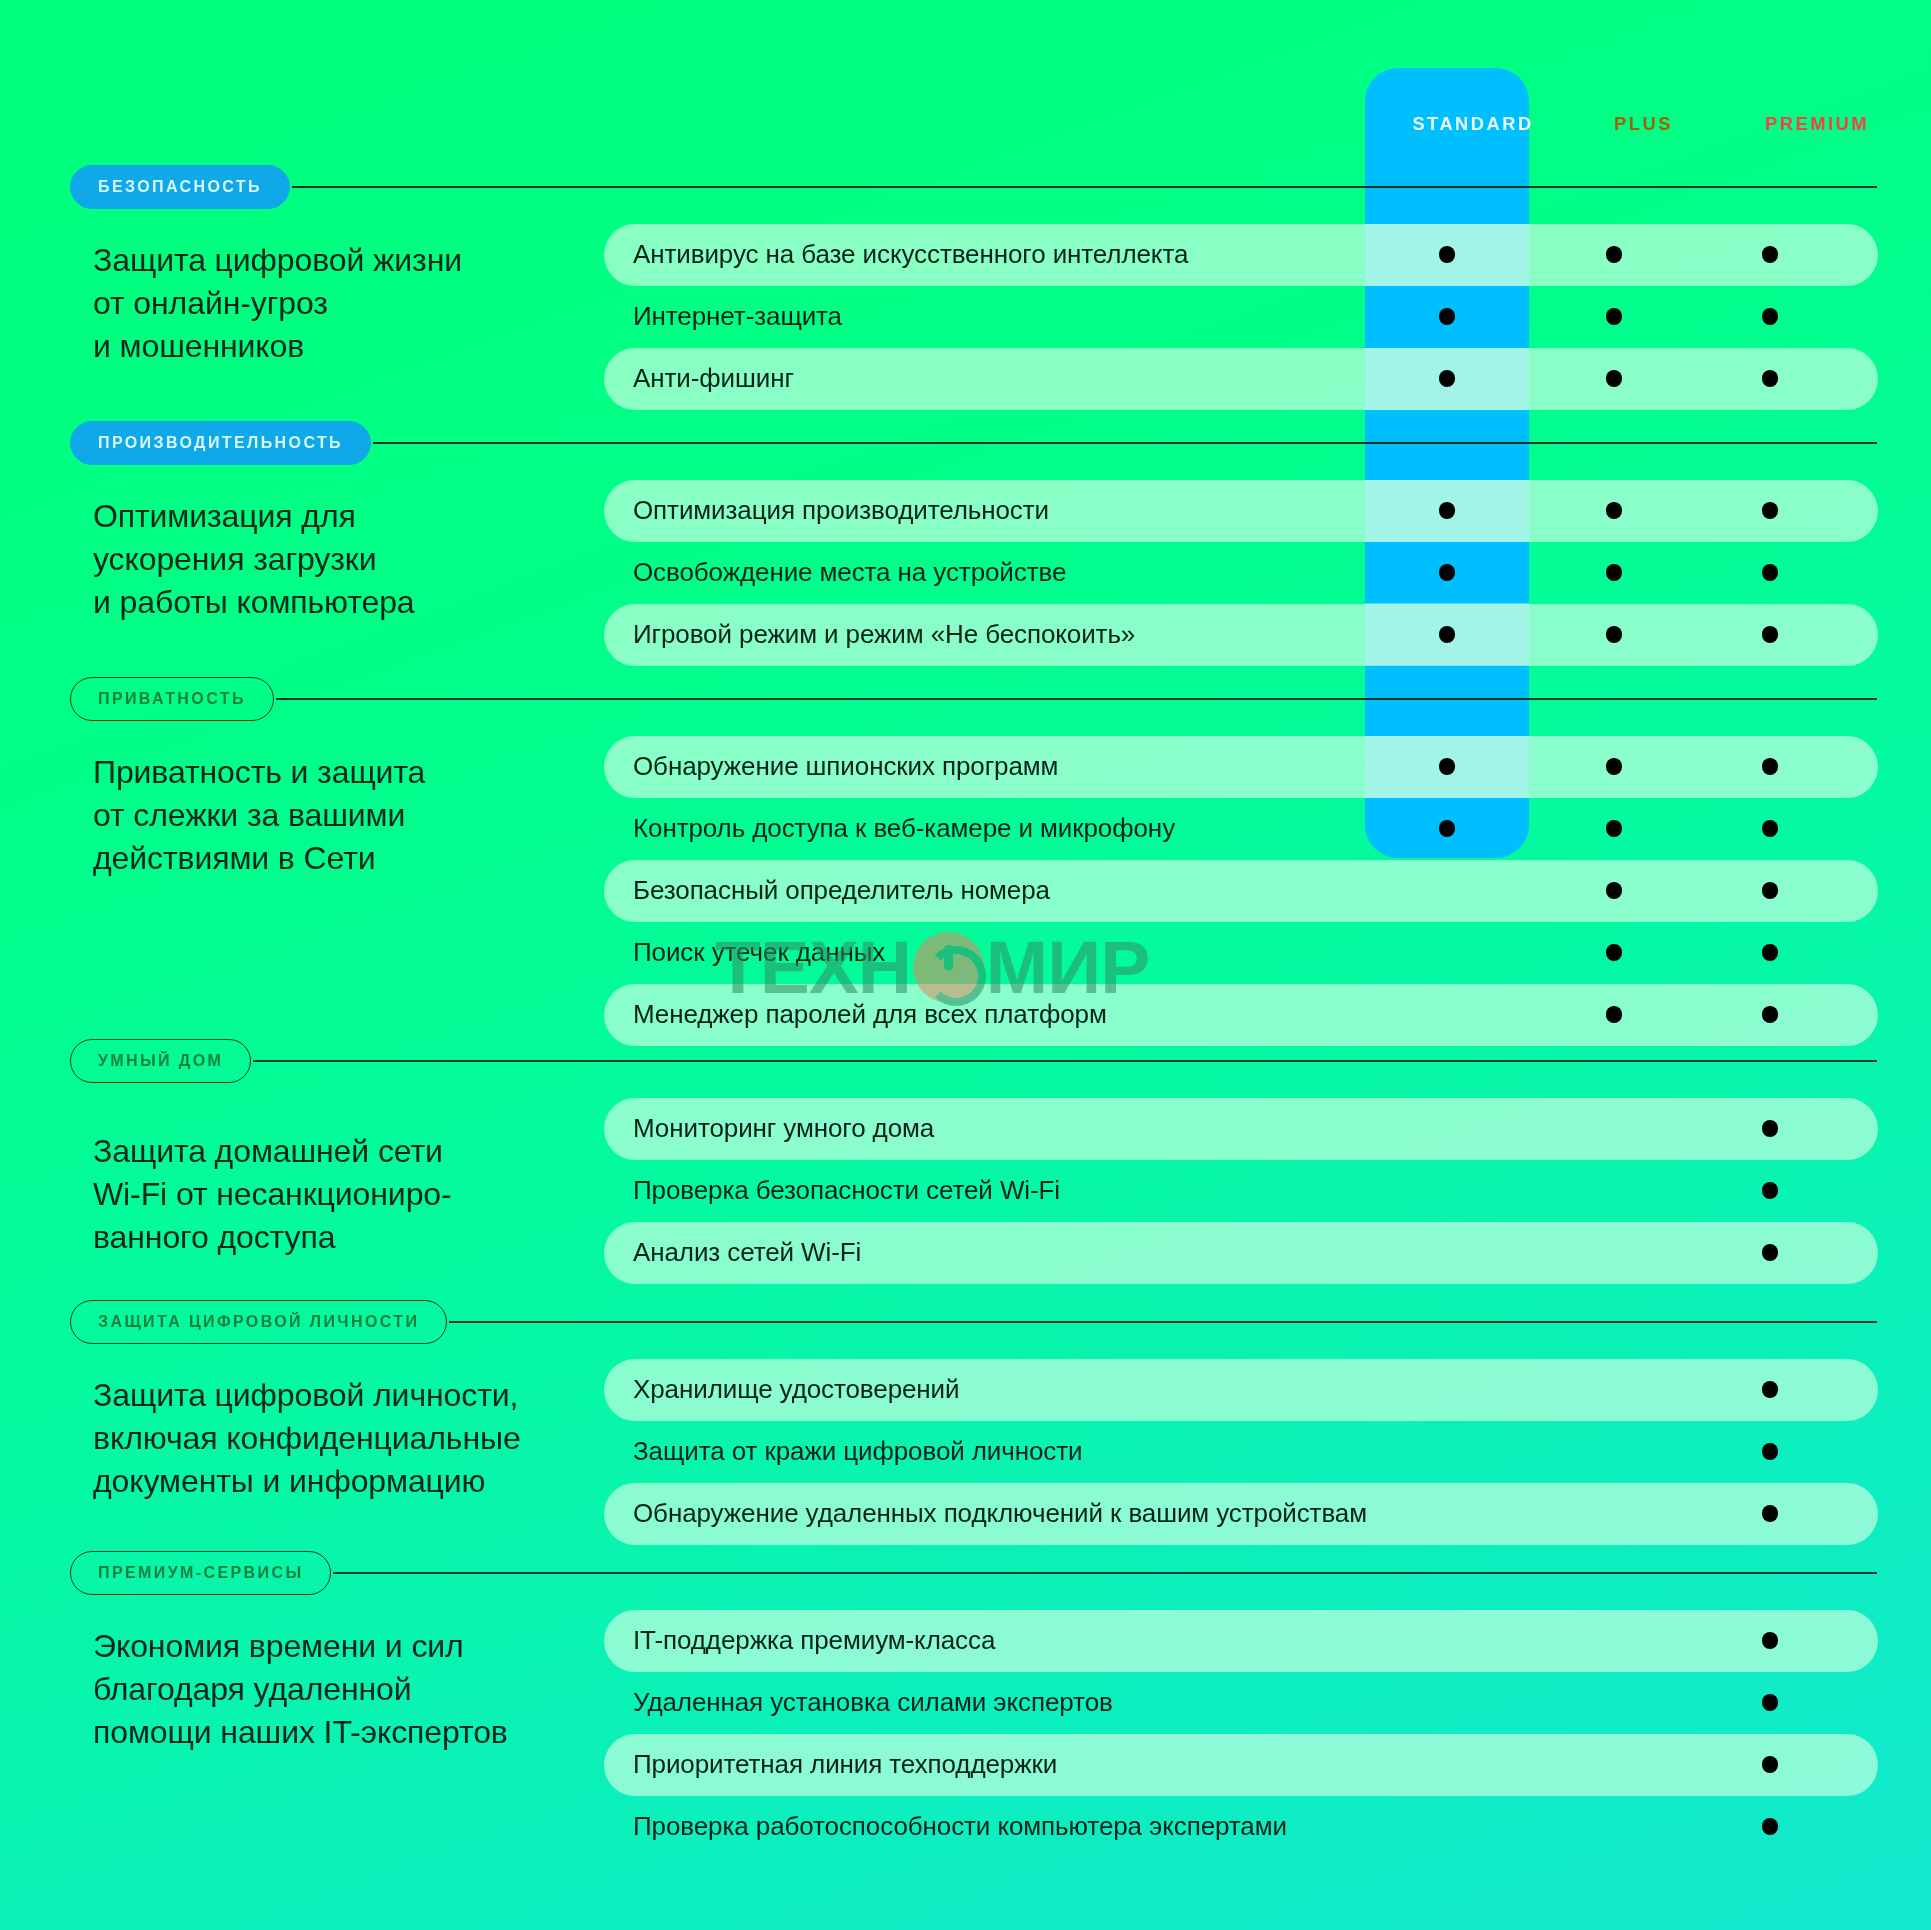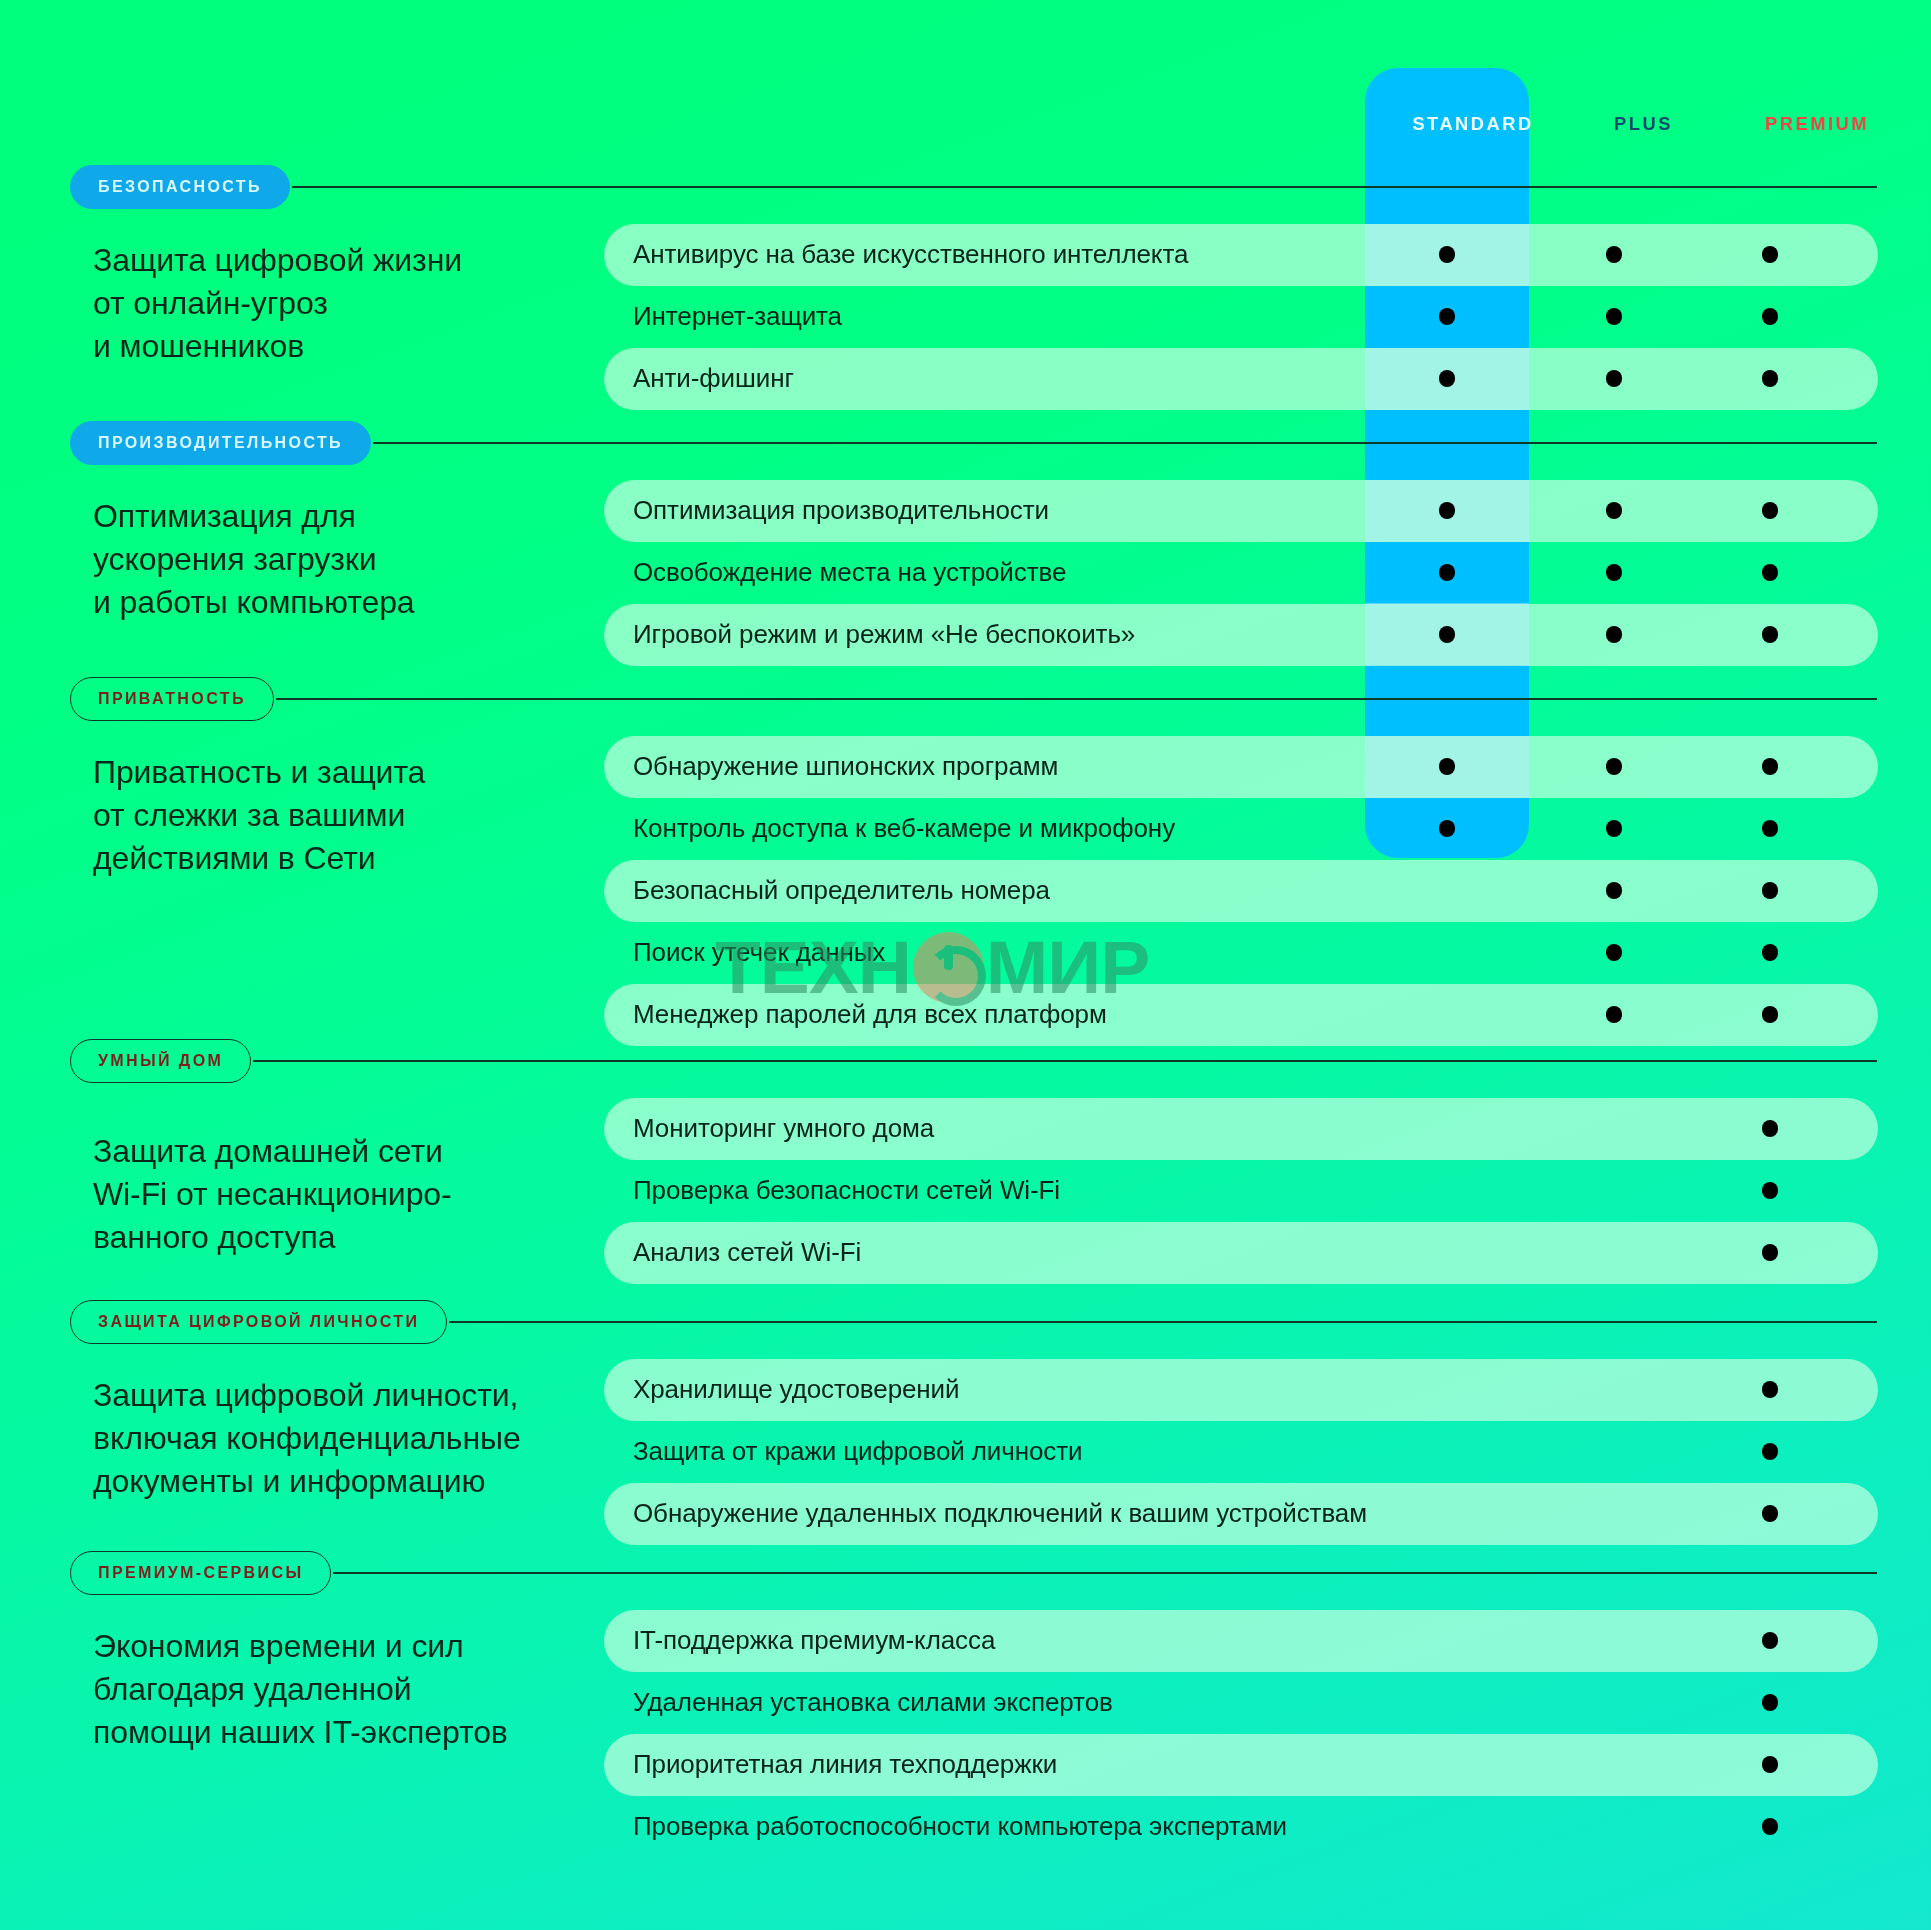--- a/index.html
+++ b/index.html
@@ -50,21 +50,21 @@
     position: absolute;
     top: 0;
     text-align: center;
     font-size: 18.3px;
     font-weight: 700;
     letter-spacing: 2.5px;
     line-height: 39px;
     margin-left: 26px;
   }
   #head-standard { left: 1365px; width: 164px; color: #EAFBFF; }
-  #head-plus     { left: 1526px; width: 183px; color: #0c4a6e; }
+  #head-plus     { left: 1526px; width: 183px; color: #a16207; }
   #head-premium  { left: 1680px; width: 222px; color: #ef4444; }
 
   
   .section { position: absolute; left: 0; width: 1931px; z-index: 3; }
 
   .sec-headline {
     position: relative;
     height: 46px;
     margin-left: 70px;
     display: flex;
@@ -81,21 +81,21 @@
     letter-spacing: 2.4px;
     white-space: nowrap;
   }
   .badge.filled {
     background: #0FA8E8;
     color: #D9F8FF;
     border: 1.9px solid #0FA8E8;
   }
   .badge.outlined {
     background: transparent;
-    color: #7f1d1d;
+    color: #15803d;
     border: 1.9px solid #0C3A27;
   }
   .rule {
     flex: 1;
     height: 1.9px;
     background: #0C3A27;
     margin-left: 1.9px;
     margin-right: 54px;
   }
 

